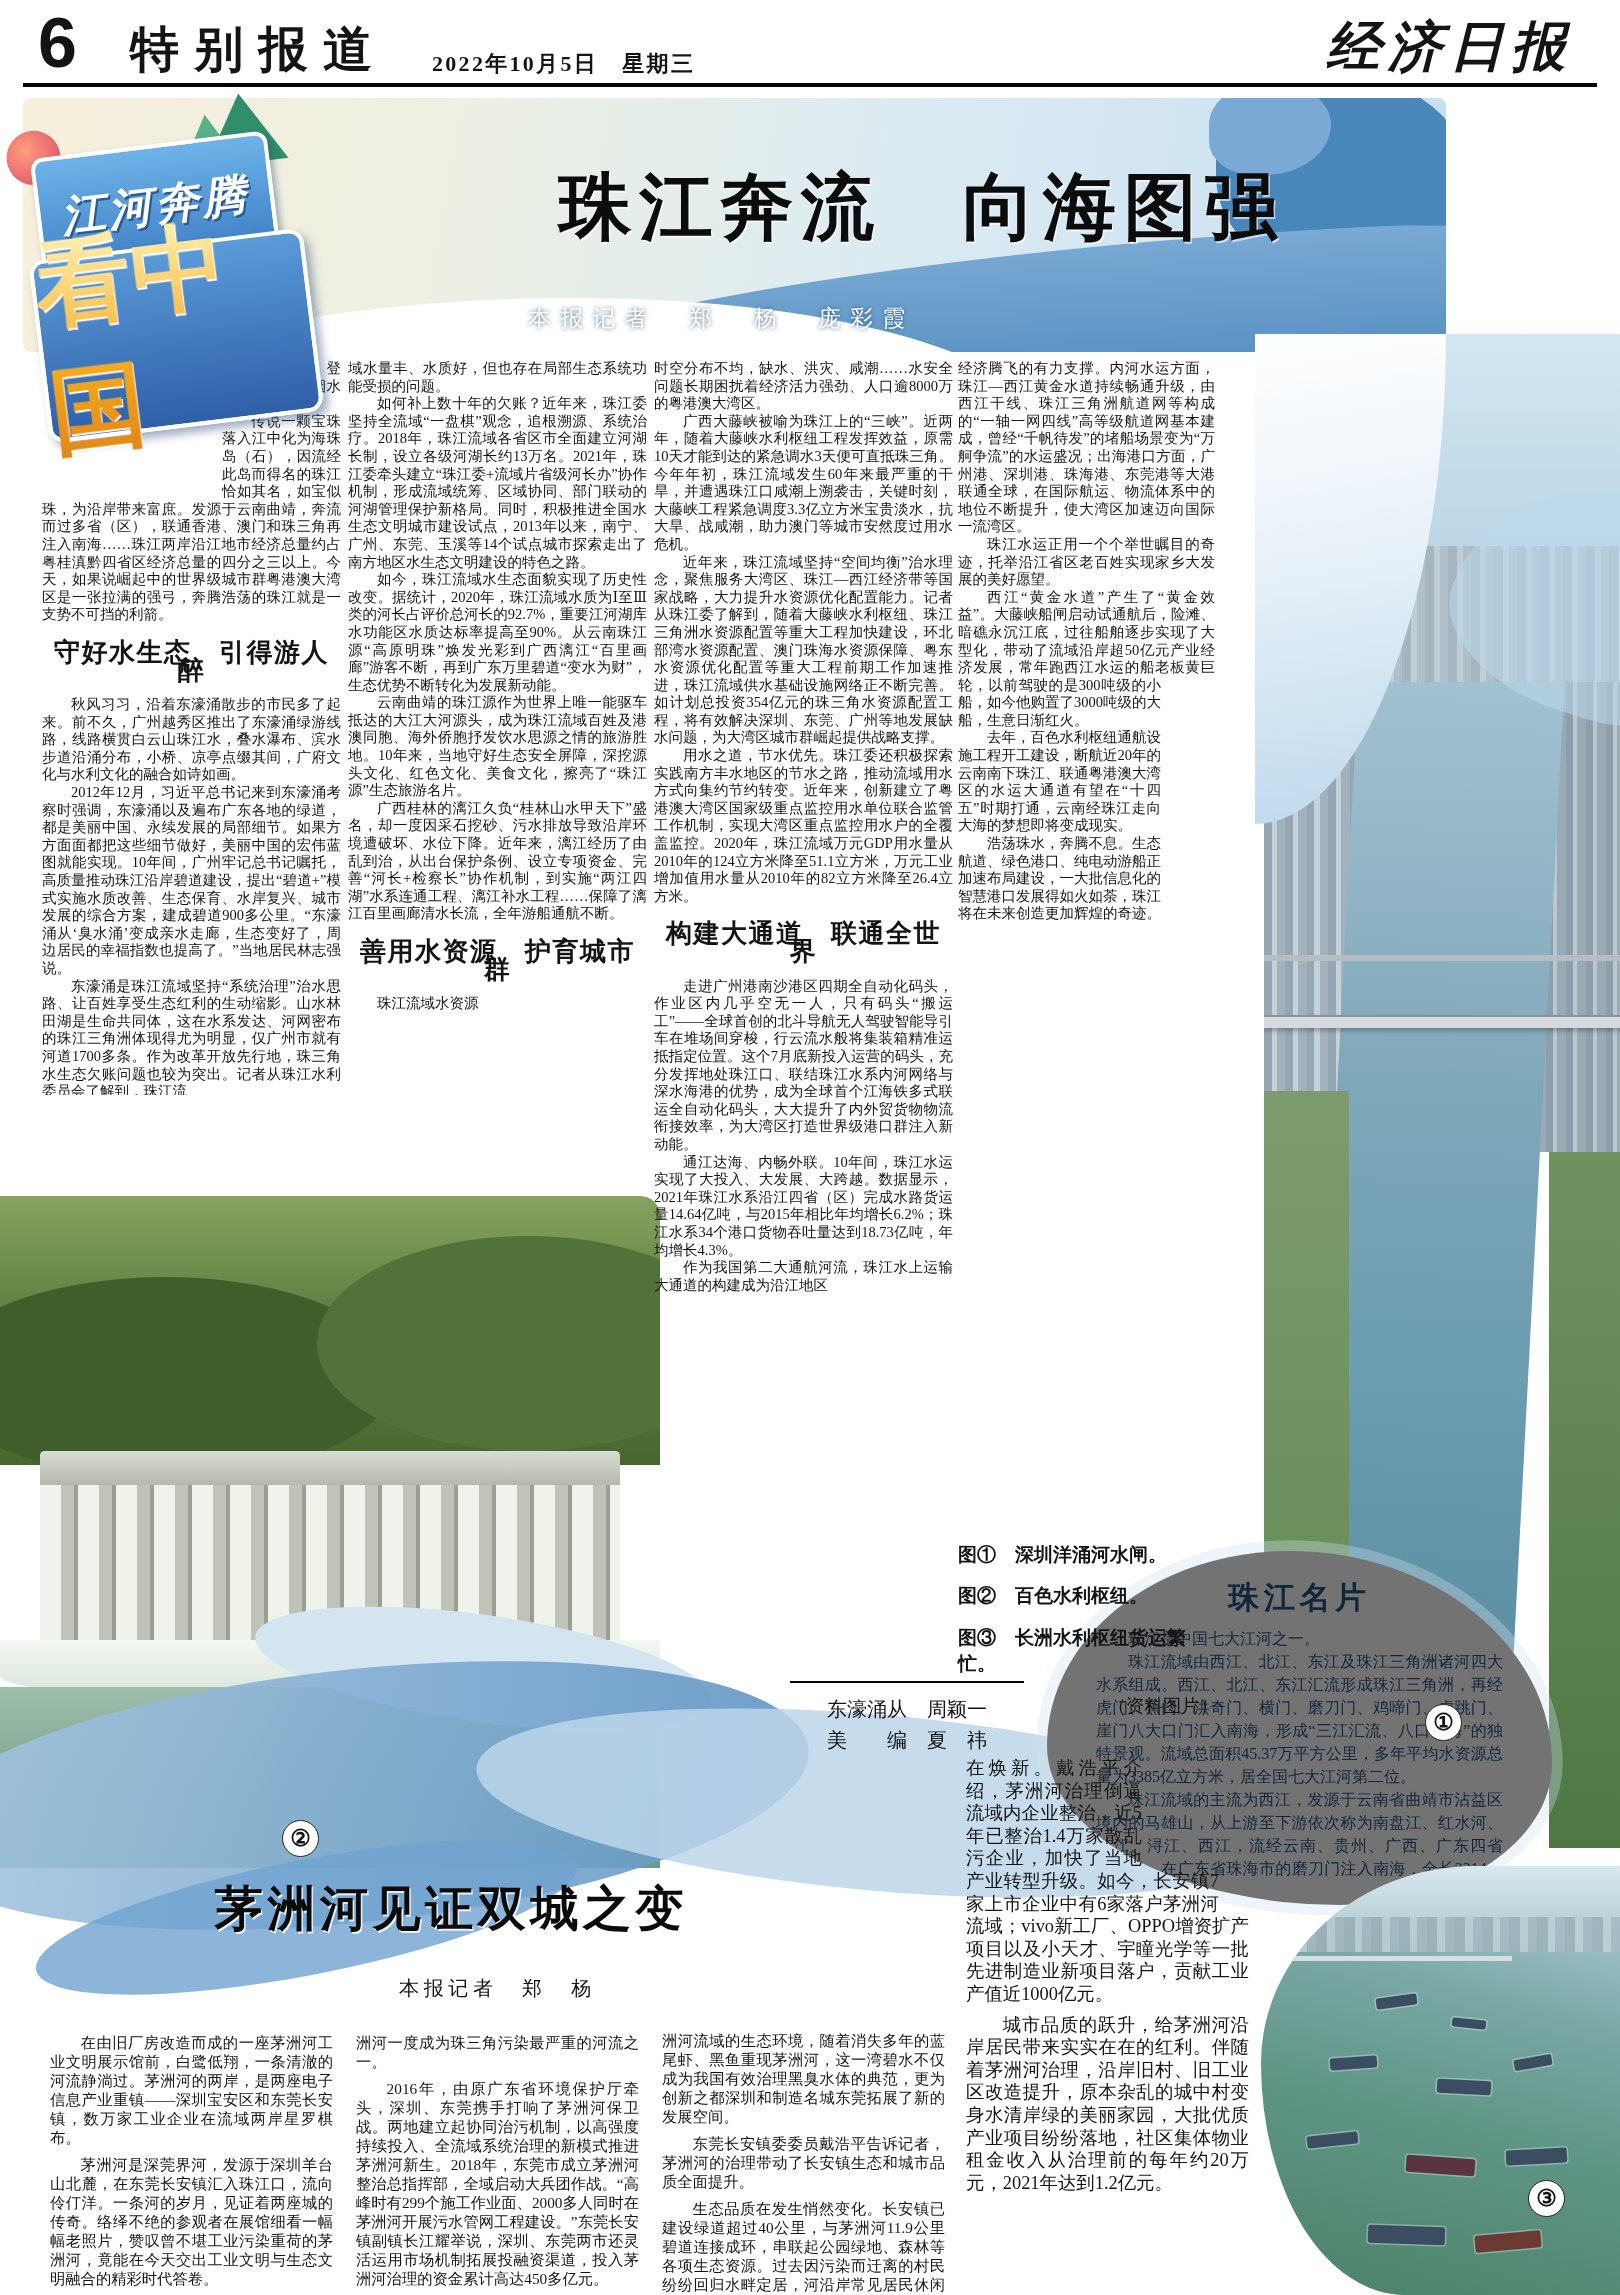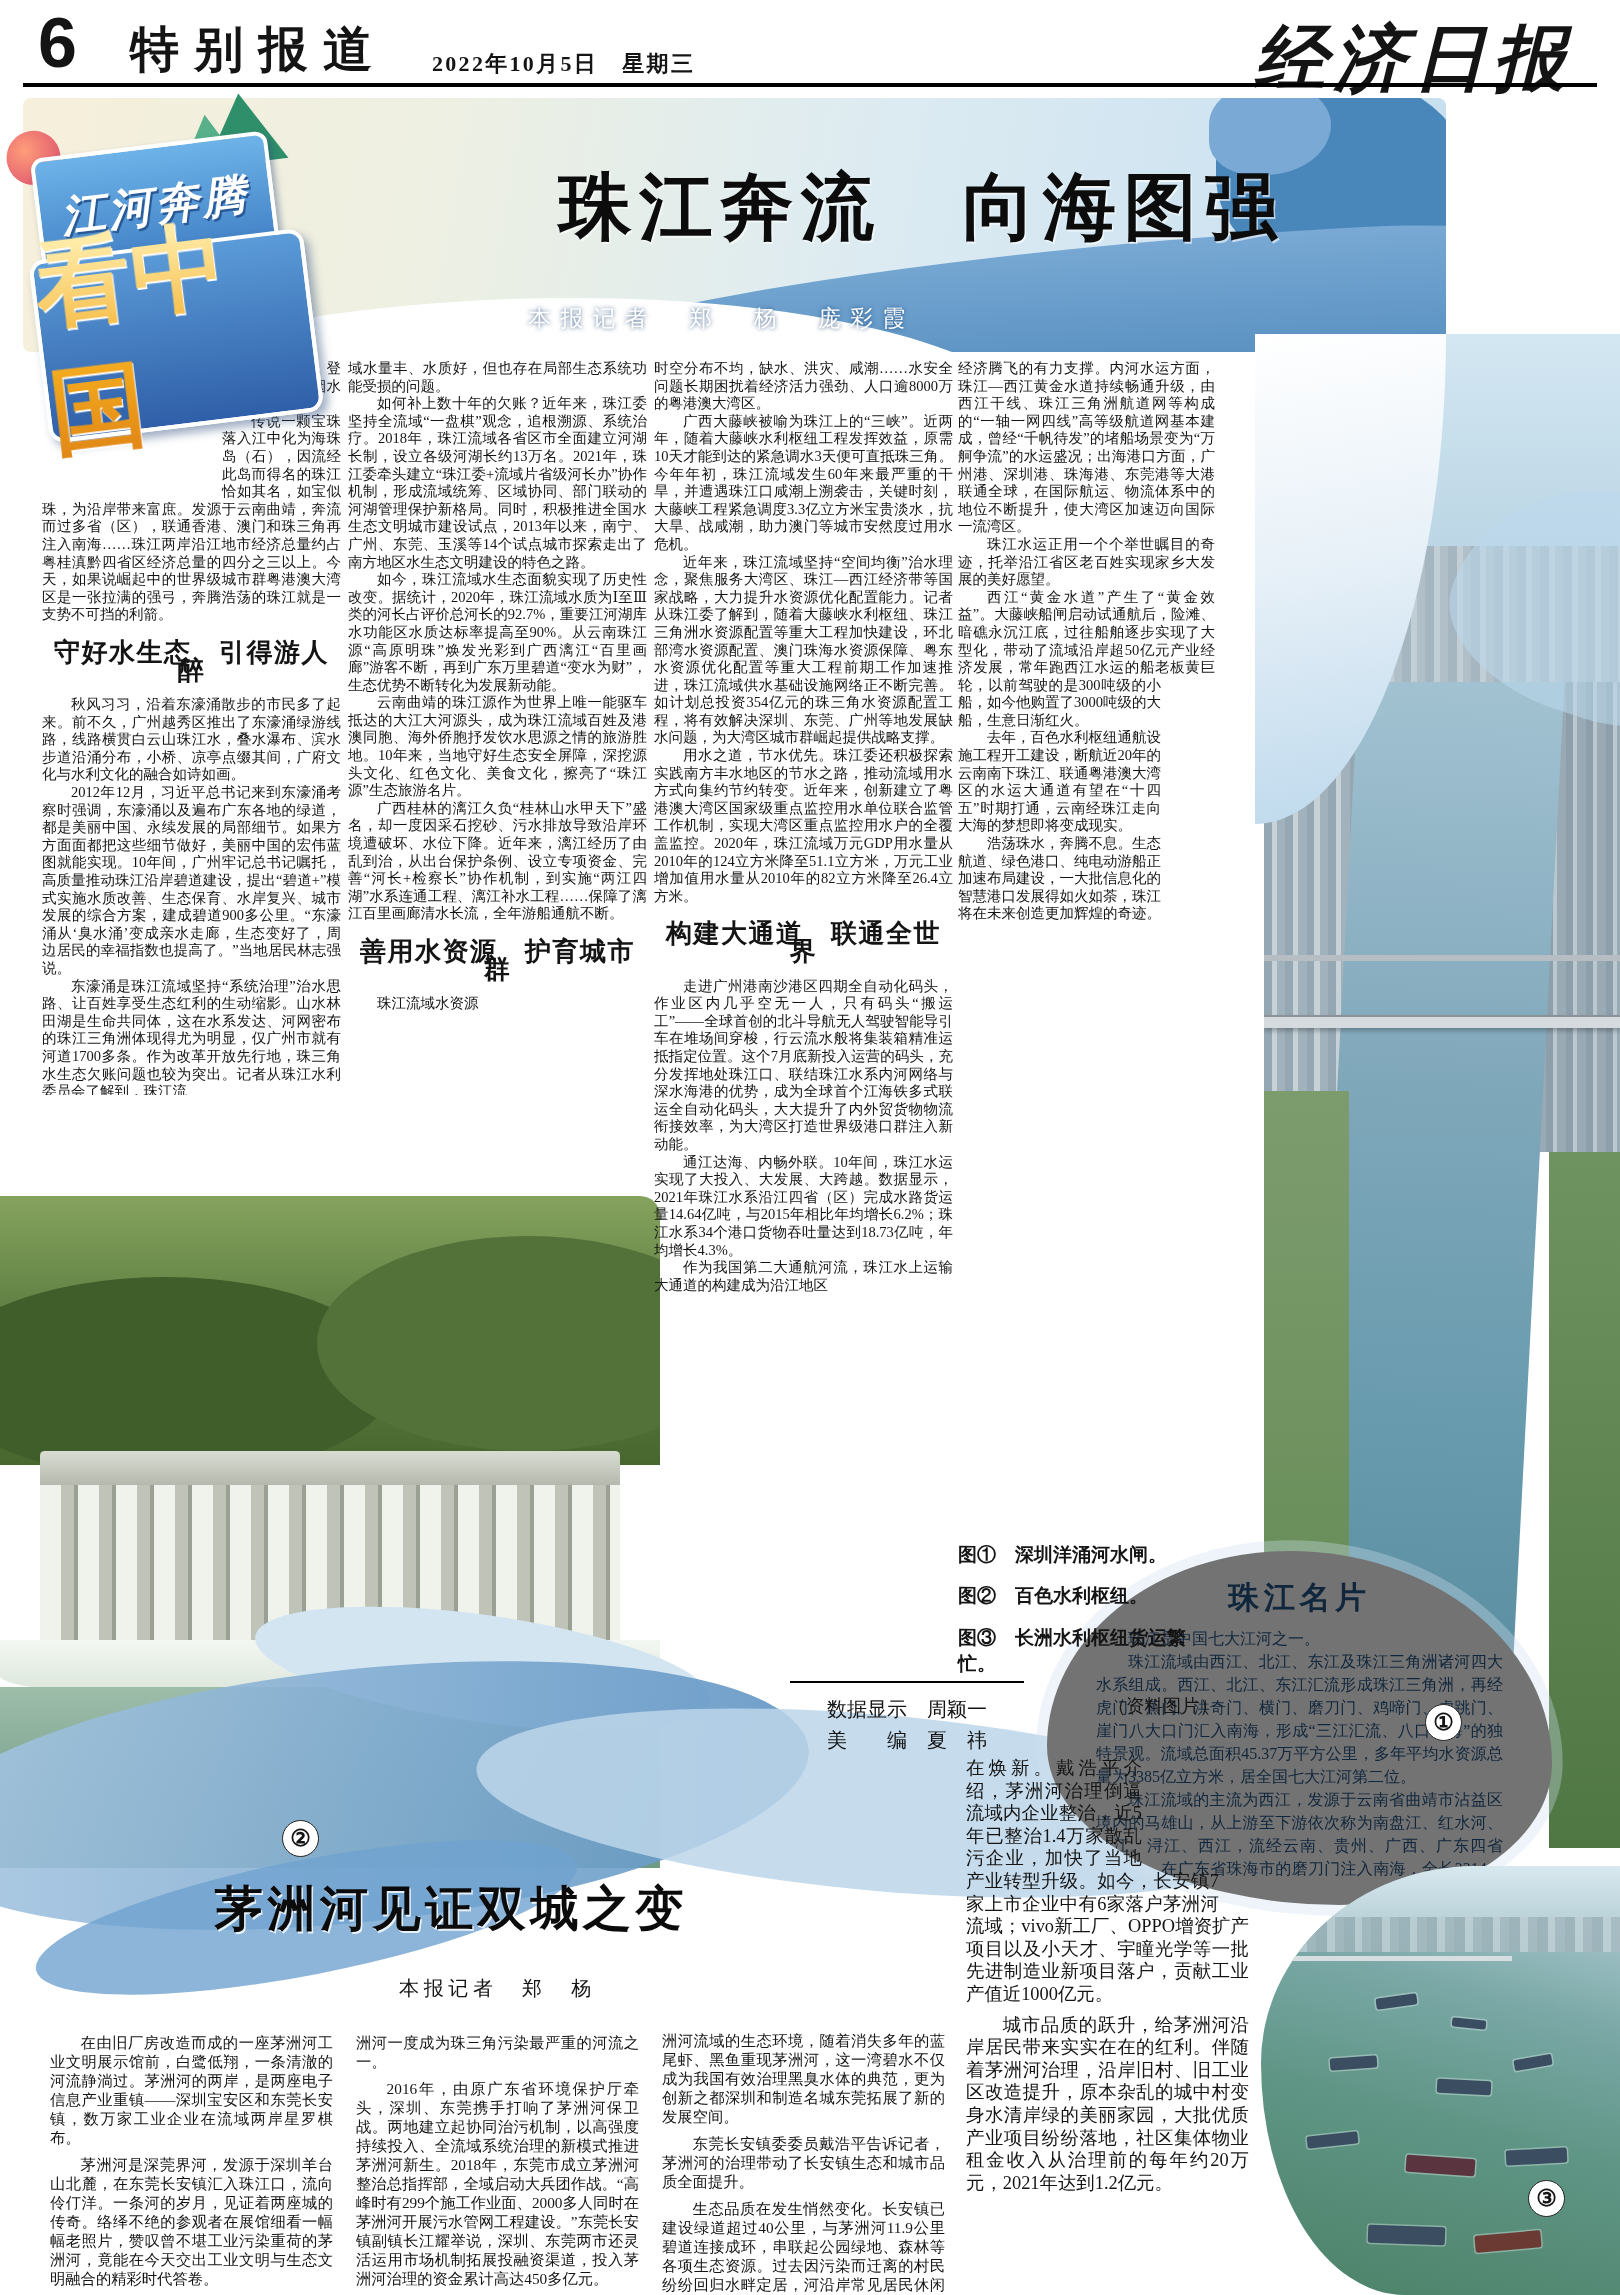--- a/index.html
+++ b/index.html
@@ -3,21 +3,21 @@
 <meta charset="utf-8">
 <style>
   html,body{margin:0;padding:0;background:#888;}
   #page{position:relative;width:1620px;height:2295px;background:#fff;overflow:hidden;
         font-family:"Liberation Serif","DejaVu Serif",serif;color:#141414;}
   .abs{position:absolute;}
   
   .page-num{left:38px;top:3.1px;font-size:70px;font-weight:900;font-family:"Liberation Sans","DejaVu Sans",sans-serif;}
   .section-title{left:130px;top:17px;font-size:49px;font-weight:900;letter-spacing:15.3px;font-family:"Liberation Sans","DejaVu Sans",sans-serif;}
   .edition-date{left:432px;top:49px;font-size:22px;font-weight:700;letter-spacing:2.3px;}
-  .paper-name{right:47px;top:10.7px;font-size:72px;font-weight:700;font-style:italic;letter-spacing:7.7px;}
+  .paper-name{right:47px;top:10.7px;font-size:54px;font-weight:700;font-style:italic;letter-spacing:7.7px;}
   .masthead-rule{left:23px;top:83px;width:1574px;height:3.8px;background:#000;}
   
   .banner{left:23px;top:98px;width:1423px;height:254px;overflow:hidden;border-radius:7.7px;
           background:linear-gradient(100deg,#f6efdb 0%,#eef0e2 28%,#dcebf2 60%,#c6def0 100%);}
   .wave-main{position:absolute;left:367px;top:144px;width:1378px;height:230px;
           background:linear-gradient(180deg,#79a9d4,#3f7db2);border-radius:100% 40% 10% 60%/90% 100% 10% 40%;transform:rotate(-3deg);}
   .wave-light{position:absolute;left:-46px;top:201px;width:1072px;height:168px;background:#fff;
           border-radius:50% 50% 0 0/95% 95% 0 0;transform:rotate(-2deg);}
   .wave-crest{position:absolute;right:-23px;top:-31px;width:253px;height:199px;background:#4987bb;
           border-radius:30% 70% 60% 40%/40% 60% 50% 50%;}
@@ -244,21 +244,21 @@
 
   <div class="abs captions">
     <div>
         <p class="caption-line">图①　深圳洋涌河水闸。</p>
         <p class="caption-line">图②　百色水利枢纽。</p>
         <p class="caption-line">图③　长洲水利枢纽货运繁忙。</p>
       </div>
     <div class="caption-credit">（资料图片）</div>
   </div>
   <div class="abs editors">
-    <div>数据显示　周颖一</div>
+    <div>东濠涌从　周颖一</div>
     <div>美　　编　夏　祎</div>
   </div>
 
   <div class="abs wave-d"></div>
   <div class="abs wave-a"></div>
   <div class="abs wave-b"></div>
   <div class="abs wave-c"></div>
 
   <div class="abs card">
     <h3 class="card-title">珠江名片</h3>

